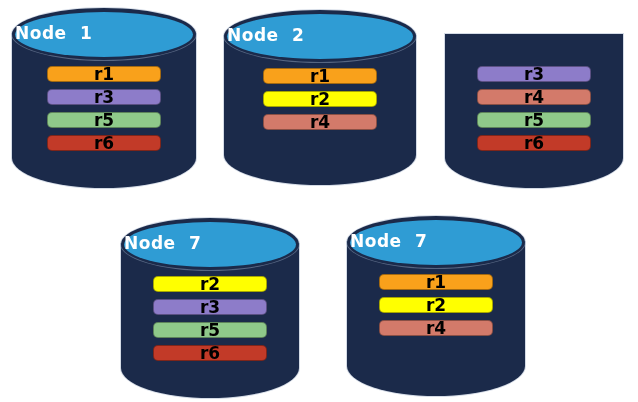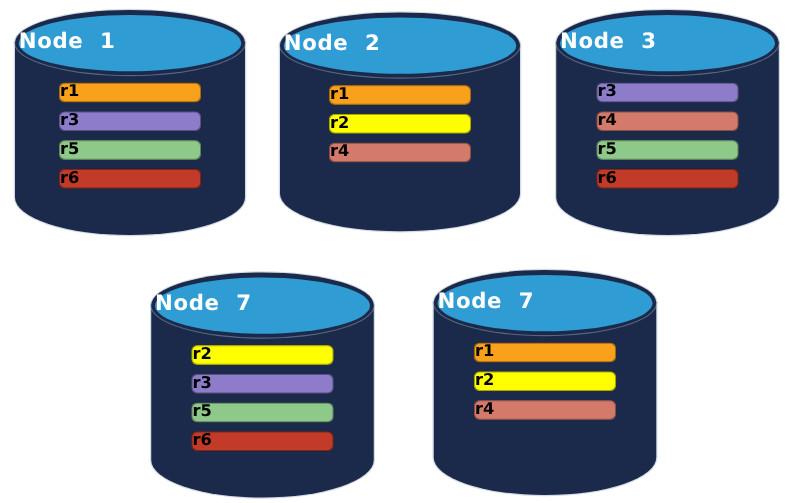--- a/index.html
+++ b/index.html
@@ -30,21 +30,21 @@
     color:#ffffff;font-size:17px;font-weight:bold;word-spacing:7px;letter-spacing:0.5px;
     text-align:center;line-height:1;padding-bottom:2px;
   }
   .bars{
     position:absolute;left:0;right:0;top:58px;
     display:flex;flex-direction:column;align-items:center;
   }
   .bar{
     width:114px;height:16px;line-height:14px;margin-bottom:7px;
     border-radius:5px;border:1px solid rgba(0,0,0,0.35);box-sizing:border-box;
-    color:#000000;font-size:13px;font-weight:bold;
+    color:#000000;font-size:17px;font-weight:bold;text-align:center;
   }
   
   .node-1{left:12px;top:8px;width:184px;height:180px;}
   .node-2{left:224px;top:10px;width:192px;height:175px;}
   .node-3{left:445px;top:8px;width:178px;height:180px;}
   .node-4{left:121px;top:218px;width:178px;height:180px;}
   .node-5{left:347px;top:216px;width:178px;height:180px;}
 </style>
 </head>
 <body>
@@ -75,25 +75,20 @@
     </div>
     <div class="bars">
       <div class="bar" style="background: rgb(249, 161, 27);">r1</div>
       <div class="bar" style="background: rgb(255, 255, 0);">r2</div>
       <div class="bar" style="background: rgb(211, 122, 106);">r4</div>
     </div>
   </div>
 
   <div class="cyl node-3" style="--body-color: #1B2A4A; --top-color: #2F9CD4;">
     <div class="cyl-side"></div>
-    <div class="cyl-top">
-      <div class="cyl-top-face">
-        <span class="cyl-title">Node 3</span>
-      </div>
-    </div>
     <div class="bars">
       <div class="bar" style="background: rgb(141, 124, 201);">r3</div>
       <div class="bar" style="background: rgb(211, 122, 106);">r4</div>
       <div class="bar" style="background: rgb(143, 201, 138);">r5</div>
       <div class="bar" style="background: rgb(194, 58, 40);">r6</div>
     </div>
   </div>
 
   <div class="cyl node-4" style="--body-color: #1B2A4A; --top-color: #2F9CD4;">
     <div class="cyl-side"></div>

